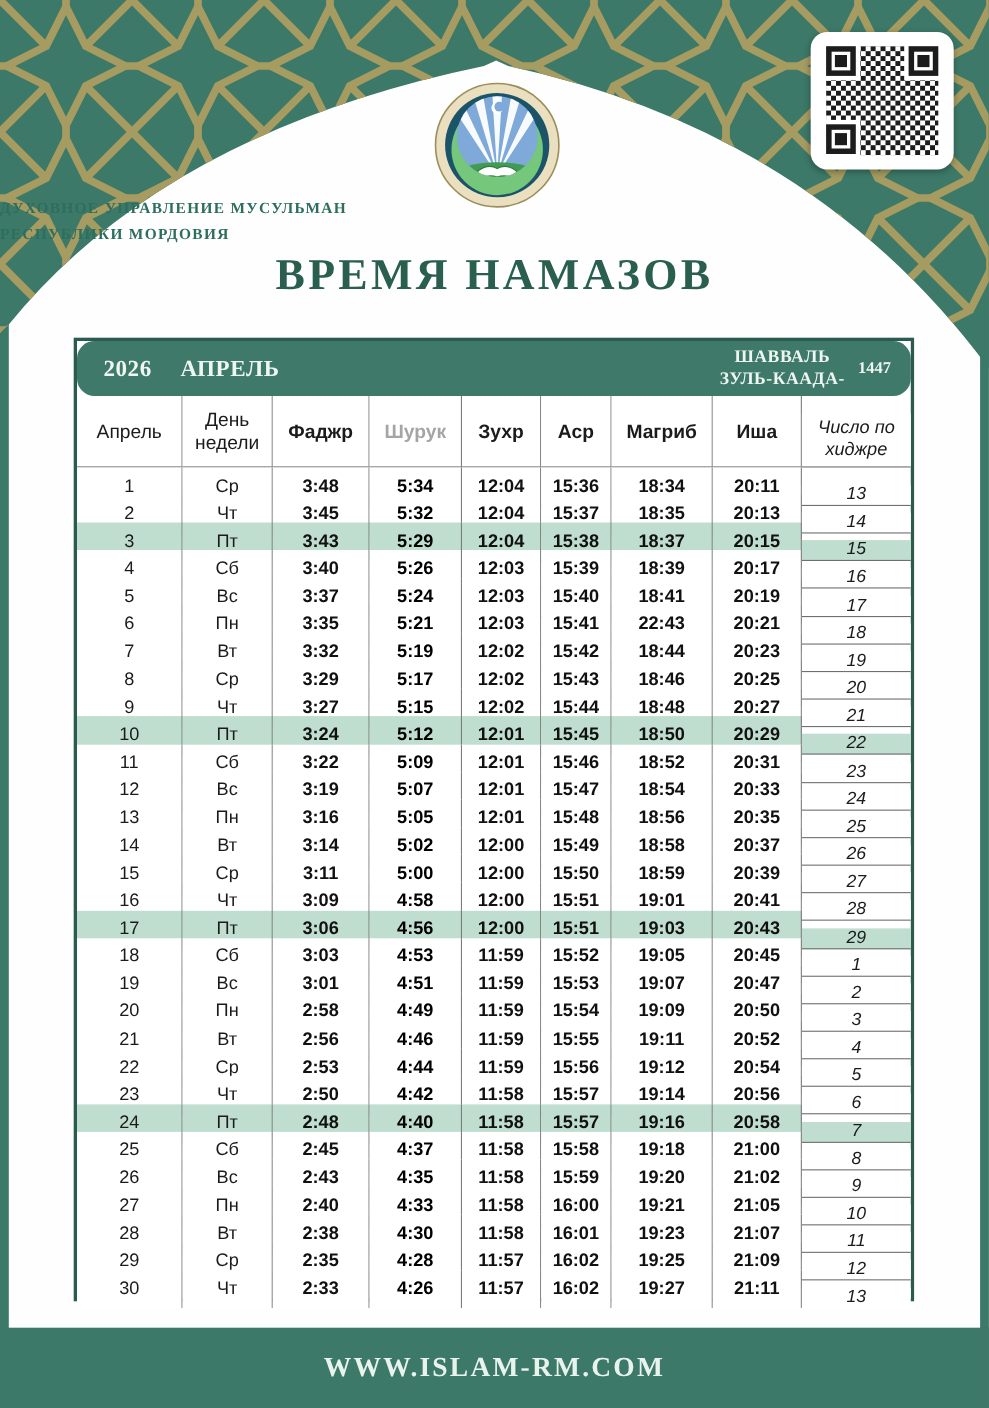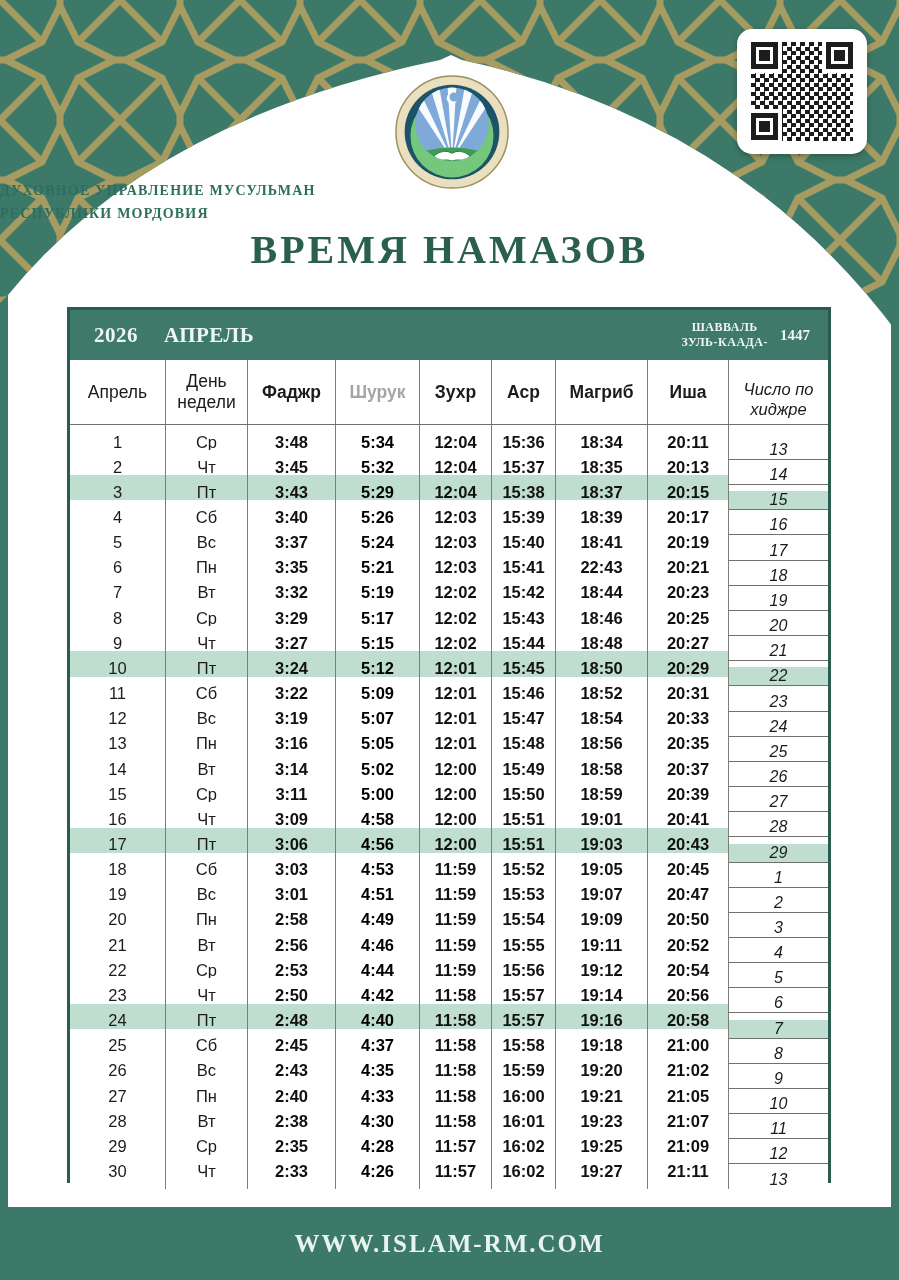--- a/index.html
+++ b/index.html
@@ -54,25 +54,25 @@
   }
   
   .ptable{
     position:absolute;left:67px;top:307px;width:758px;
     border:3px solid #2a5b4e;background:#fff;
   }
   .band{
     height:50px;background:#3e7969;color:#eef6f1;
     display:flex;align-items:center;justify-content:space-between;
     font-family:"Liberation Serif",serif;font-weight:bold;
-    padding:0 18px 0 24px;box-sizing:border-box;
+    padding:0 18px 0 24px;box-sizing:border-box;border-radius:16px;
   }
   .band-left{font-size:21px;letter-spacing:.5px;display:flex;gap:26px;}
   .band-right{display:flex;align-items:center;gap:12px;}
-  .hijri-months{font-size:12px;line-height:1.25;text-align:center;letter-spacing:.5px;}
+  .hijri-months{font-size:16px;line-height:1.25;text-align:center;letter-spacing:.5px;}
   .hijri-year{font-size:15px;}
   .grid-row{display:grid;grid-template-columns:96px 82px 88px 84px 72px 64px 92px 81px 99px;}
   .hcell,.cell{
     box-sizing:border-box;display:flex;align-items:center;justify-content:center;
     text-align:center;border-right:1px solid #7c7c7c;border-bottom:1px solid #6f6f6f;
     background:#fff;color:#1b1b1b;
   }
   .hcell:last-child,.cell:last-child{border-right:none;margin-top:16px;}
   .header-row{height:65px;}
   .hcell{font-size:17.5px;line-height:1.2;padding:2px 6px;}

